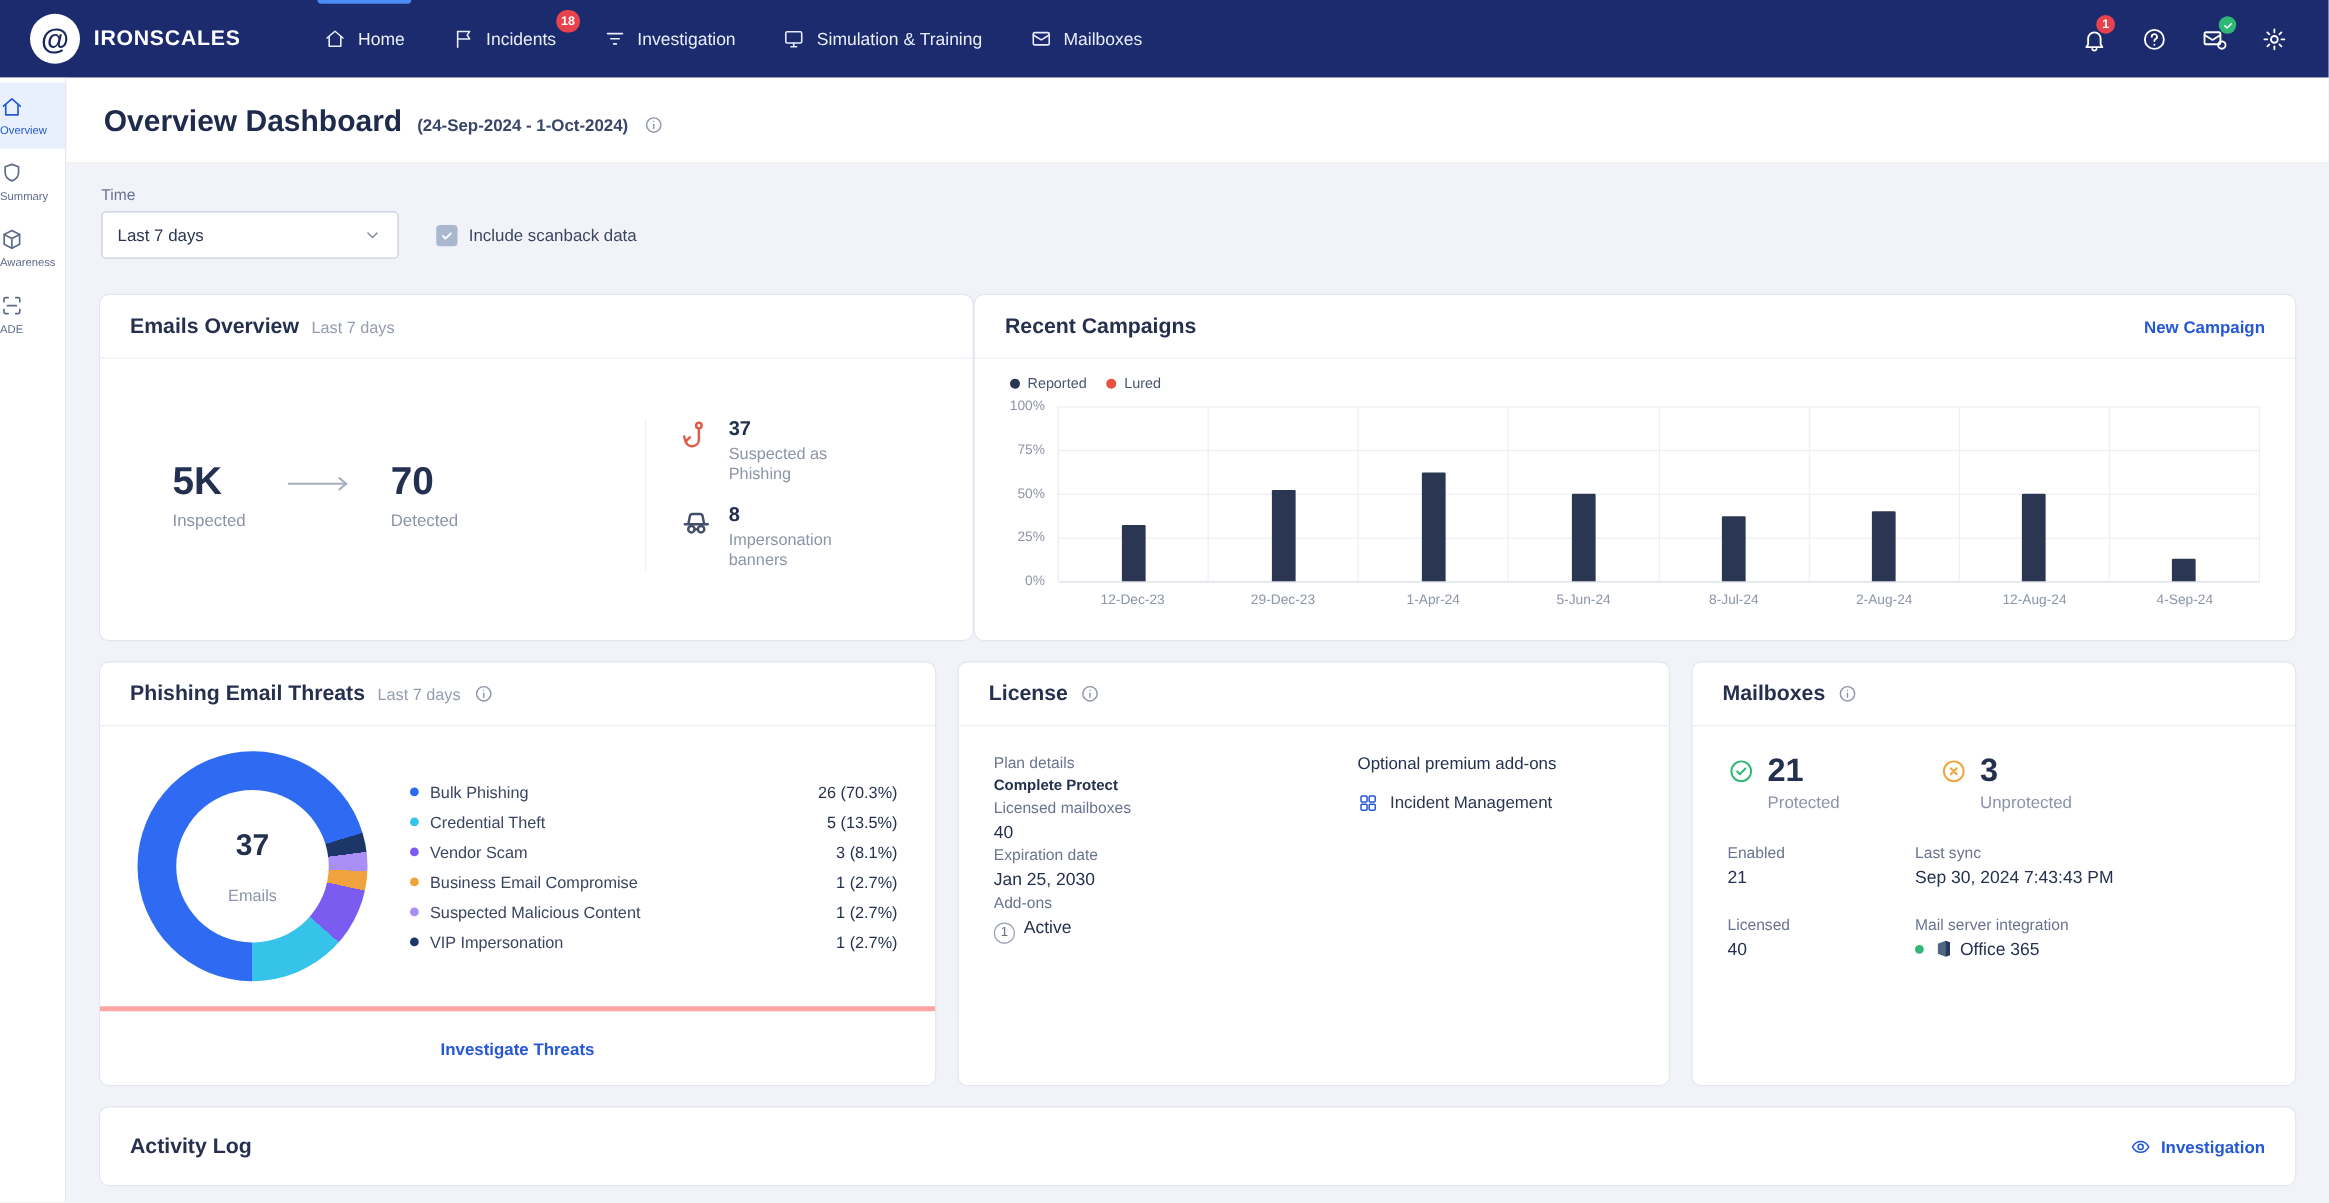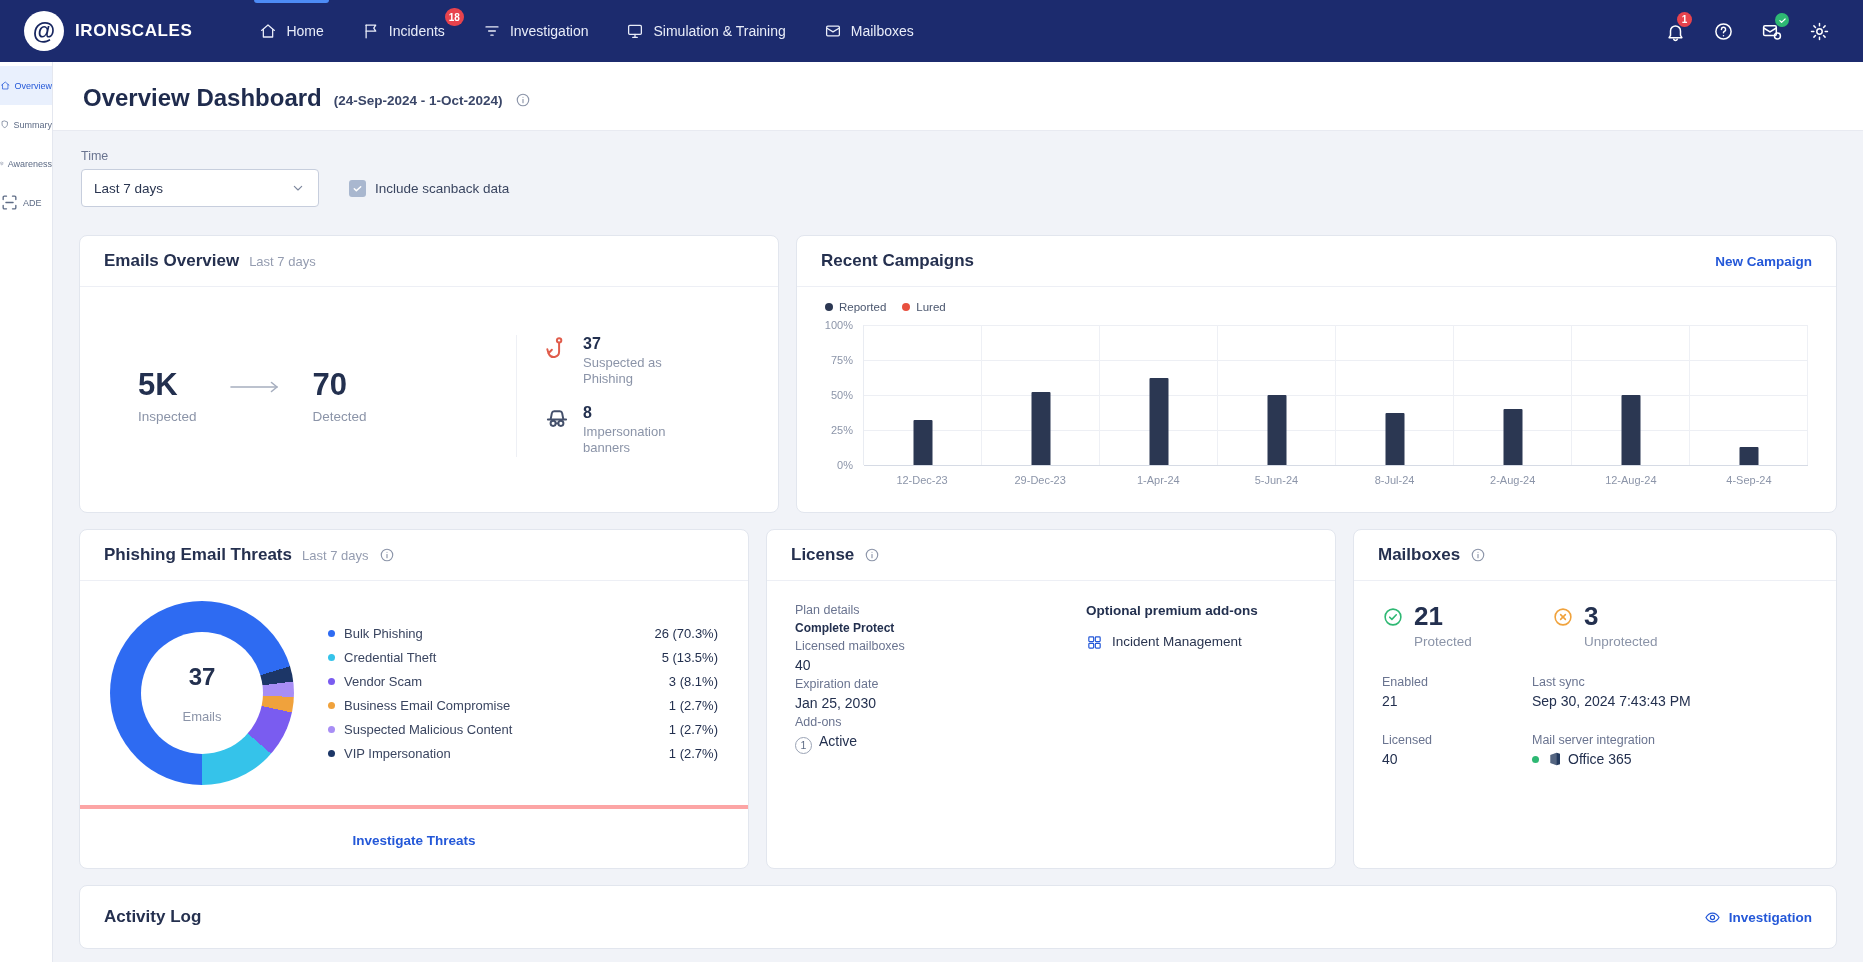--- a/index.html
+++ b/index.html
@@ -21,21 +21,21 @@
   .nav-right{margin-left:auto;display:flex;align-items:center;gap:8px}
   .icon-btn{position:relative;width:40px;height:40px;background:none;border:none;color:#fff;cursor:pointer;display:flex;align-items:center;justify-content:center}
   .icon-btn .icn{width:21px;height:21px}
   .count-badge{position:absolute;top:1px;right:3px;background:#e8434d;color:#fff;font-size:10px;font-weight:bold;min-width:15px;height:15px;border-radius:8px;display:flex;align-items:center;justify-content:center}
   .ok-badge{position:absolute;top:2px;right:2px;width:14px;height:14px;background:#2eb873;border-radius:50%;display:flex;align-items:center;justify-content:center}
   .ok-badge .icn{width:9px;height:9px}
 
   
   .body-wrap{flex:1;display:flex;overflow:hidden}
   .sidebar{width:53px;flex:0 0 53px;background:#fff;border-right:1px solid #e4e7ef;display:flex;flex-direction:column;padding-top:4px}
-  .side-item{display:flex;flex-direction:row;align-items:center;gap:4px;padding:10px 0;color:#5d6b85;font-size:9px;cursor:pointer}
+  .side-item{display:flex;flex-direction:column;gap:4px;padding:10px 0;color:#5d6b85;font-size:9px;cursor:pointer}
   .side-item .icn{width:19px;height:19px}
   .side-item.active{background:#e9f0fd;color:#2458d8}
   .main{flex:1;overflow:hidden;display:flex;flex-direction:column}
   .page-header{background:#fff;border-bottom:1px solid #e8eaf1;padding:22px 30px 18px;display:flex;align-items:center;gap:12px}
   .page-title{font-size:24px;font-weight:bold;color:#1f2b4d}
   .date-range{font-size:13.5px;color:#3a4668;font-weight:bold;margin-top:4px}
   .info-icn{width:16px;height:16px;color:#8c95a9;margin-top:4px;cursor:pointer}
   .content{flex:1;overflow:hidden;padding:18px 26px 0;background:#f1f3f8}
 
   
@@ -47,21 +47,21 @@
   .checkbox-row{display:flex;align-items:center;gap:9px;font-size:13.5px;color:#3a4560;padding-bottom:10px;cursor:pointer}
   .checkbox{width:17px;height:17px;border-radius:3px;background:#a9b7cf;display:flex;align-items:center;justify-content:center}
   .checkbox .icn{width:11px;height:11px}
 
   
   .card{background:#fff;border:1px solid #e2e6ee;border-radius:8px;overflow:hidden;display:flex;flex-direction:column}
   .card-header{display:flex;align-items:center;padding:15px 24px;border-bottom:1px solid #edeff5;gap:10px;flex:0 0 auto}
   .card-title{font-size:17px;font-weight:bold;color:#25304f}
   .card-sub{font-size:13px;color:#949cb0}
   .link{color:#2458d8;font-size:13.5px;font-weight:bold;cursor:pointer;text-decoration:none}
-  .row1{display:grid;grid-template-columns:700px 1fr;gap:17px;margin-bottom:16px;height:278px}
+  .row1{display:grid;grid-template-columns:700px 1fr;margin-bottom:16px;height:278px}
   .row2{display:grid;grid-template-columns:670px 1fr 484px;gap:17px;margin-bottom:16px;height:340px}
 
   
   .eo-body{flex:1;display:flex;align-items:center;padding:10px 26px 18px 30px}
   .eo-main{display:flex;align-items:center;gap:30px;flex:1;padding-left:28px}
   .big-num{font-size:31px;font-weight:bold;color:#23304f}
   .num-label{font-size:13.5px;color:#8b94a8;margin-top:6px}
   .arrow{width:56px;height:16px;color:#a6aebf;margin-top:-18px}
   .eo-stats{width:236px;display:flex;flex-direction:column;gap:17px;border-left:1px solid #eef0f5;padding-left:26px}
   .stat-row{display:flex;gap:12px;align-items:flex-start}
@@ -99,21 +99,21 @@
   .pt-val{margin-left:auto;color:#23304f;white-space:nowrap}
   .pt-footer{border-top:4px solid #fca5a5;padding:22px;text-align:center;flex:0 0 auto}
 
   
   .lic-body{flex:1;display:flex;padding:22px 28px;gap:56px}
   .lic-fields{display:flex;flex-direction:column;gap:4px;width:235px}
   .field .field-label{margin-bottom:4px}
   .field-value{font-size:14px;color:#23304f}
   .field-value.strong{font-weight:bold;font-size:12px}
   .count-circle{display:inline-flex;width:17px;height:17px;border:1px solid #9aa3b5;border-radius:50%;font-size:10.5px;color:#5d6b85;align-items:center;justify-content:center;margin-right:7px;vertical-align:-3px}
-  .addons-head{font-size:13.5px;font-weight:bold;color:#23304f;margin-bottom:16px}
+  .addons-head{font-size:13.5px;font-weight:normal;color:#23304f;margin-bottom:16px}
   .addon-item{display:flex;gap:9px;align-items:flex-start;font-size:13.5px;color:#2a3550}
   .addon-icn{width:17px;height:17px;color:#2458d8}
 
   
   .mb-body{flex:1;padding:20px 28px}
   .mb-stats{display:flex;margin-bottom:26px}
   .mb-stat{display:flex;gap:10px;width:170px}
   .mb-stat .icn{width:22px;height:22px;margin-top:5px}
   .mb-num{font-size:26px;font-weight:bold;color:#23304f}
   .mb-stat-label{font-size:13.5px;color:#8b94a8;margin-top:2px}

